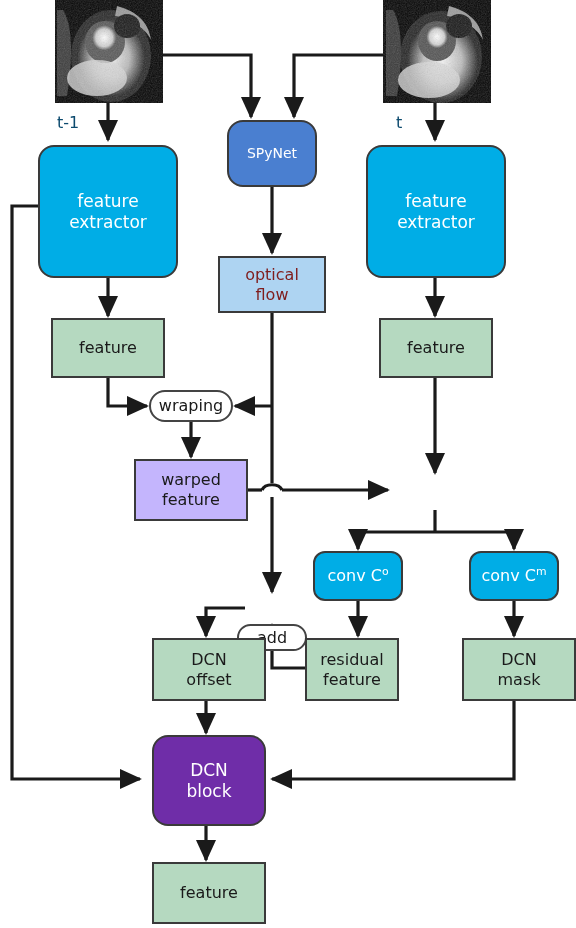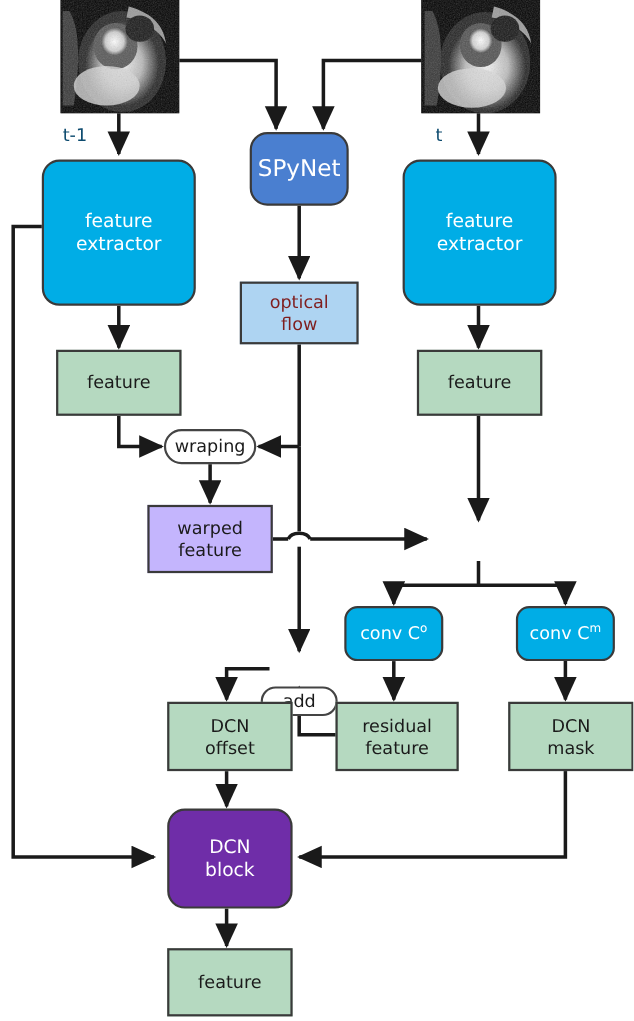--- a/index.html
+++ b/index.html
@@ -46,21 +46,21 @@
   .cyan-sm {
     background: #00ade6;
     color: #ffffff;
     border-radius: 12px;
     font-size: 16px;
   }
   .royal {
     background: #4a7fd0;
     color: #ffffff;
     border-radius: 16px;
-    font-size: 21px;
+    font-size: 14px;
     text-align: center;
   }
   .lightblue {
     background: #aed4f2;
     color: #7f1d1d;
     border-radius: 0;
     font-size: 16px;
   }
   .green {
     background: #b5d9c0;
@@ -294,21 +294,21 @@
 
   <div class="node pill" style="left:237px; top:624px; width:70px; height:27px;">
     <span class="lbl">add</span>
   </div>
 
   <div class="node green" style="left:152px; top:638px; width:114px; height:63px;">
     <span class="lbl" style="white-space:pre-line;">DCN
 offset</span>
   </div>
 
-  <div class="node green" style="left:305px; top:638px; width:112px; height:63px;justify-content:center;">
+  <div class="node green" style="left:305px; top:638px; width:94px; height:63px;justify-content:center;">
     <span class="lbl" style="white-space:pre-line;">residual
 feature</span>
   </div>
 
   <div class="node green" style="left:462px; top:638px; width:114px; height:63px;">
     <span class="lbl" style="white-space:pre-line;">DCN
 mask</span>
   </div>
 
   <div class="node purple" style="left:152px; top:735px; width:114px; height:91px;">

